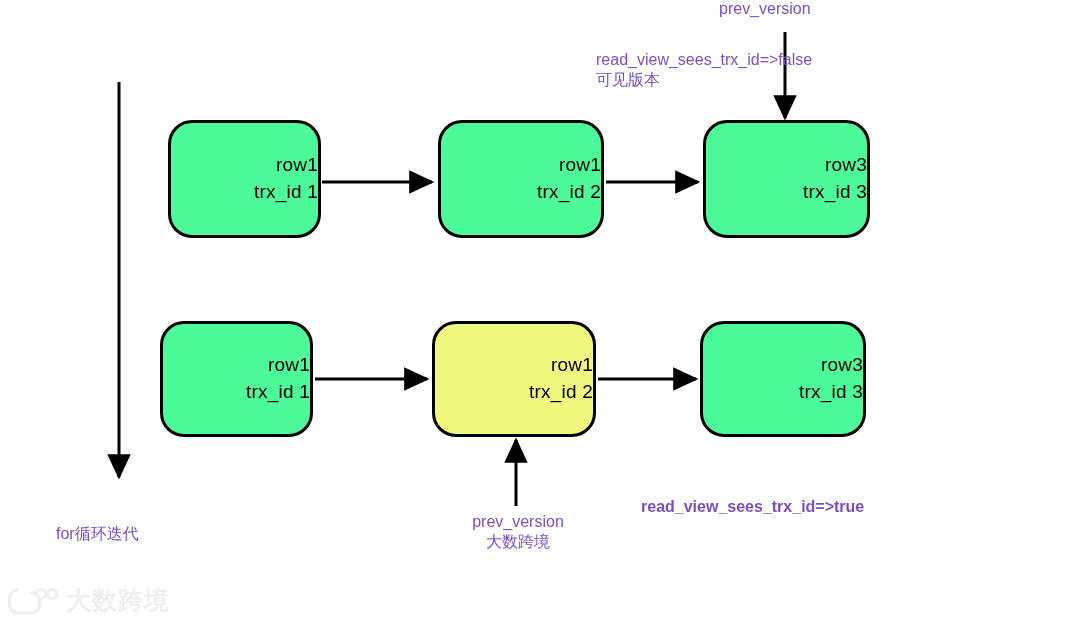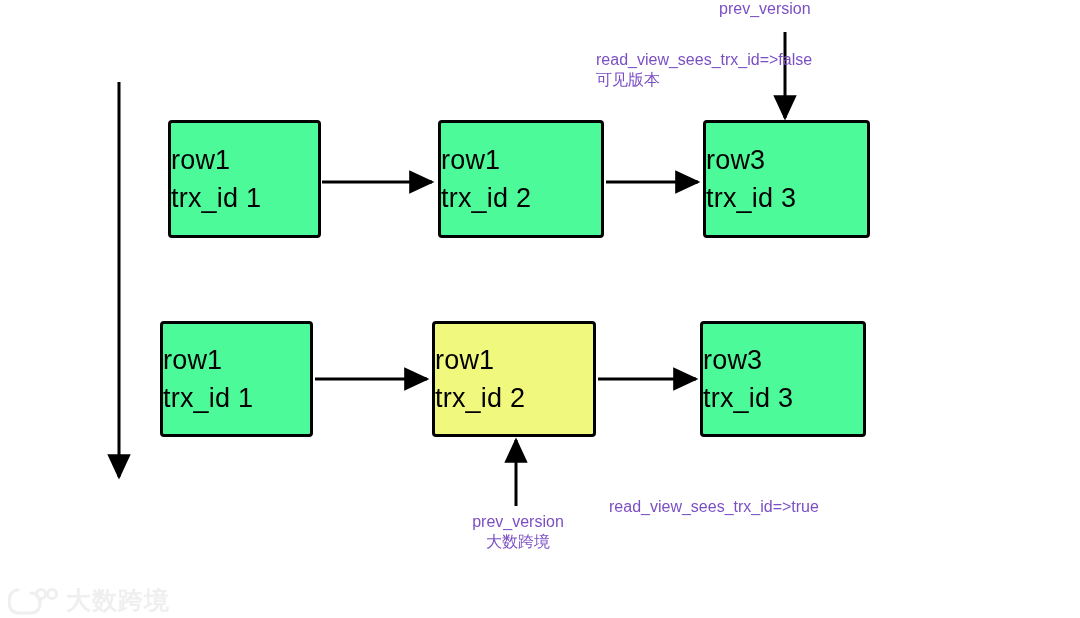--- a/index.html
+++ b/index.html
@@ -14,27 +14,27 @@
     background: #ffffff;
     overflow: hidden;
     font-family: "Liberation Sans", "DejaVu Sans", sans-serif;
   }
 
   
   .node {
     position: absolute;
     box-sizing: border-box;
     border: 3px solid #000000;
-    border-radius: 4px;
+    border-radius: 24px;
     display: flex;
     flex-direction: column;
-    align-items: flex-start;
+    align-items: flex-end;
     justify-content: center;
     color: #000000;
-    font-size: 27px;
+    font-size: 19px;
     line-height: 1.42;
     letter-spacing: 0.2px;
     white-space: nowrap;
   }
   .node.green { background: #4DFA9A; }
   .node.yellow { background: #F1F87E; }
   .node .line { display: block; }
 
   
   .annot {
@@ -136,24 +136,27 @@
   <div class="annot" style="left:596px; top:50px; text-align:left; width:425px;">
     <span class="line">read_view_sees_trx_id=&gt;false</span>
     <span class="line">可见版本</span>
   </div>
 
   <div class="annot" style="left:423px; top:512px; text-align:center; width:190px;">
     <span class="line">prev_version</span>
     <span class="line">大数跨境</span>
   </div>
 
-  <div class="annot" style="left:609px; top:497px;">
+  <div class="annot" style="left:641px; top:497px;font-weight:bold;">
     <span class="line">read_view_sees_trx_id=&gt;true</span>
   </div>
 
+  <div class="annot" style="left:56px; top:524px;">
+    <span class="line">for循环迭代</span>
+  </div>
 
   <div id="watermark">
     <svg width="50" height="30" viewBox="0 0 50 30" xmlns="http://www.w3.org/2000/svg">
       <path d="M10 4 C3 4 1 11 1 16 C1 23 5 27 11 27 L23 27 C29 27 32 23 32 17 C32 11 28 7 23 7" fill="none" stroke="#E2E2E4" stroke-width="3.2" stroke-linecap="round"></path>
       <circle cx="33" cy="8" r="4.6" fill="none" stroke="#E2E2E4" stroke-width="3"></circle>
       <circle cx="44" cy="8" r="4.6" fill="none" stroke="#E2E2E4" stroke-width="3"></circle>
     </svg>
     <span class="wm-text">大数跨境</span>
   </div>
 

